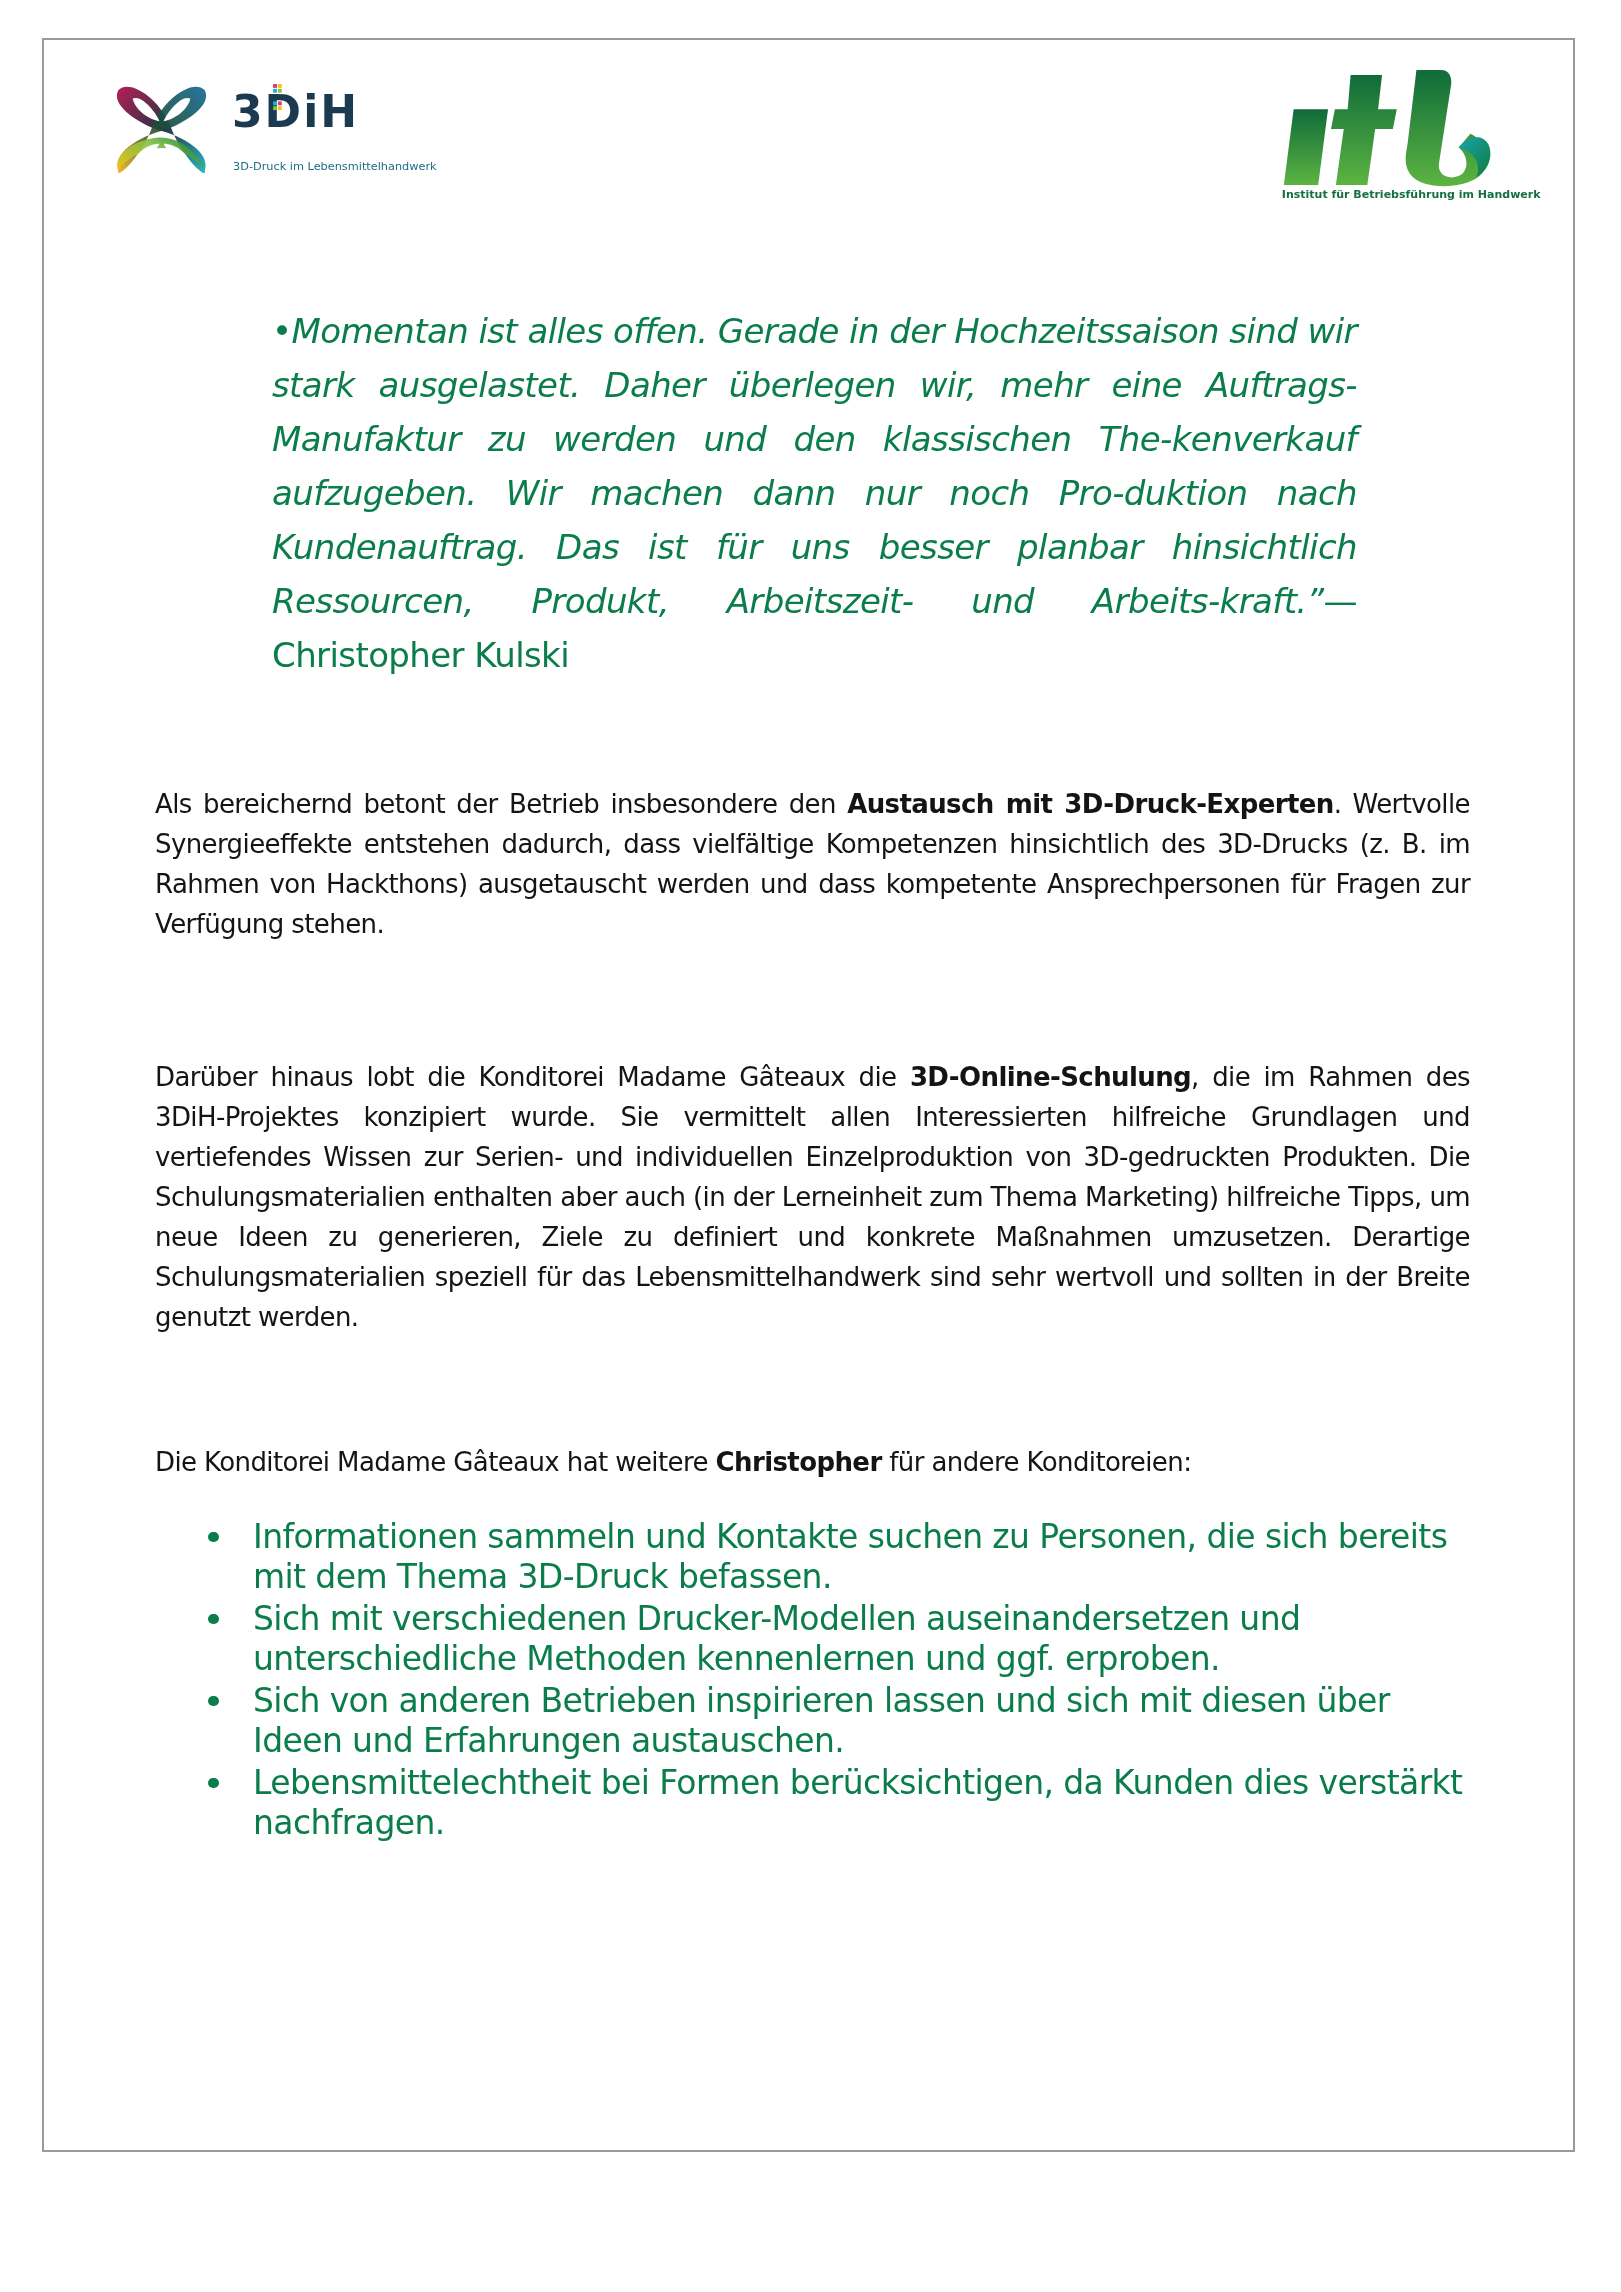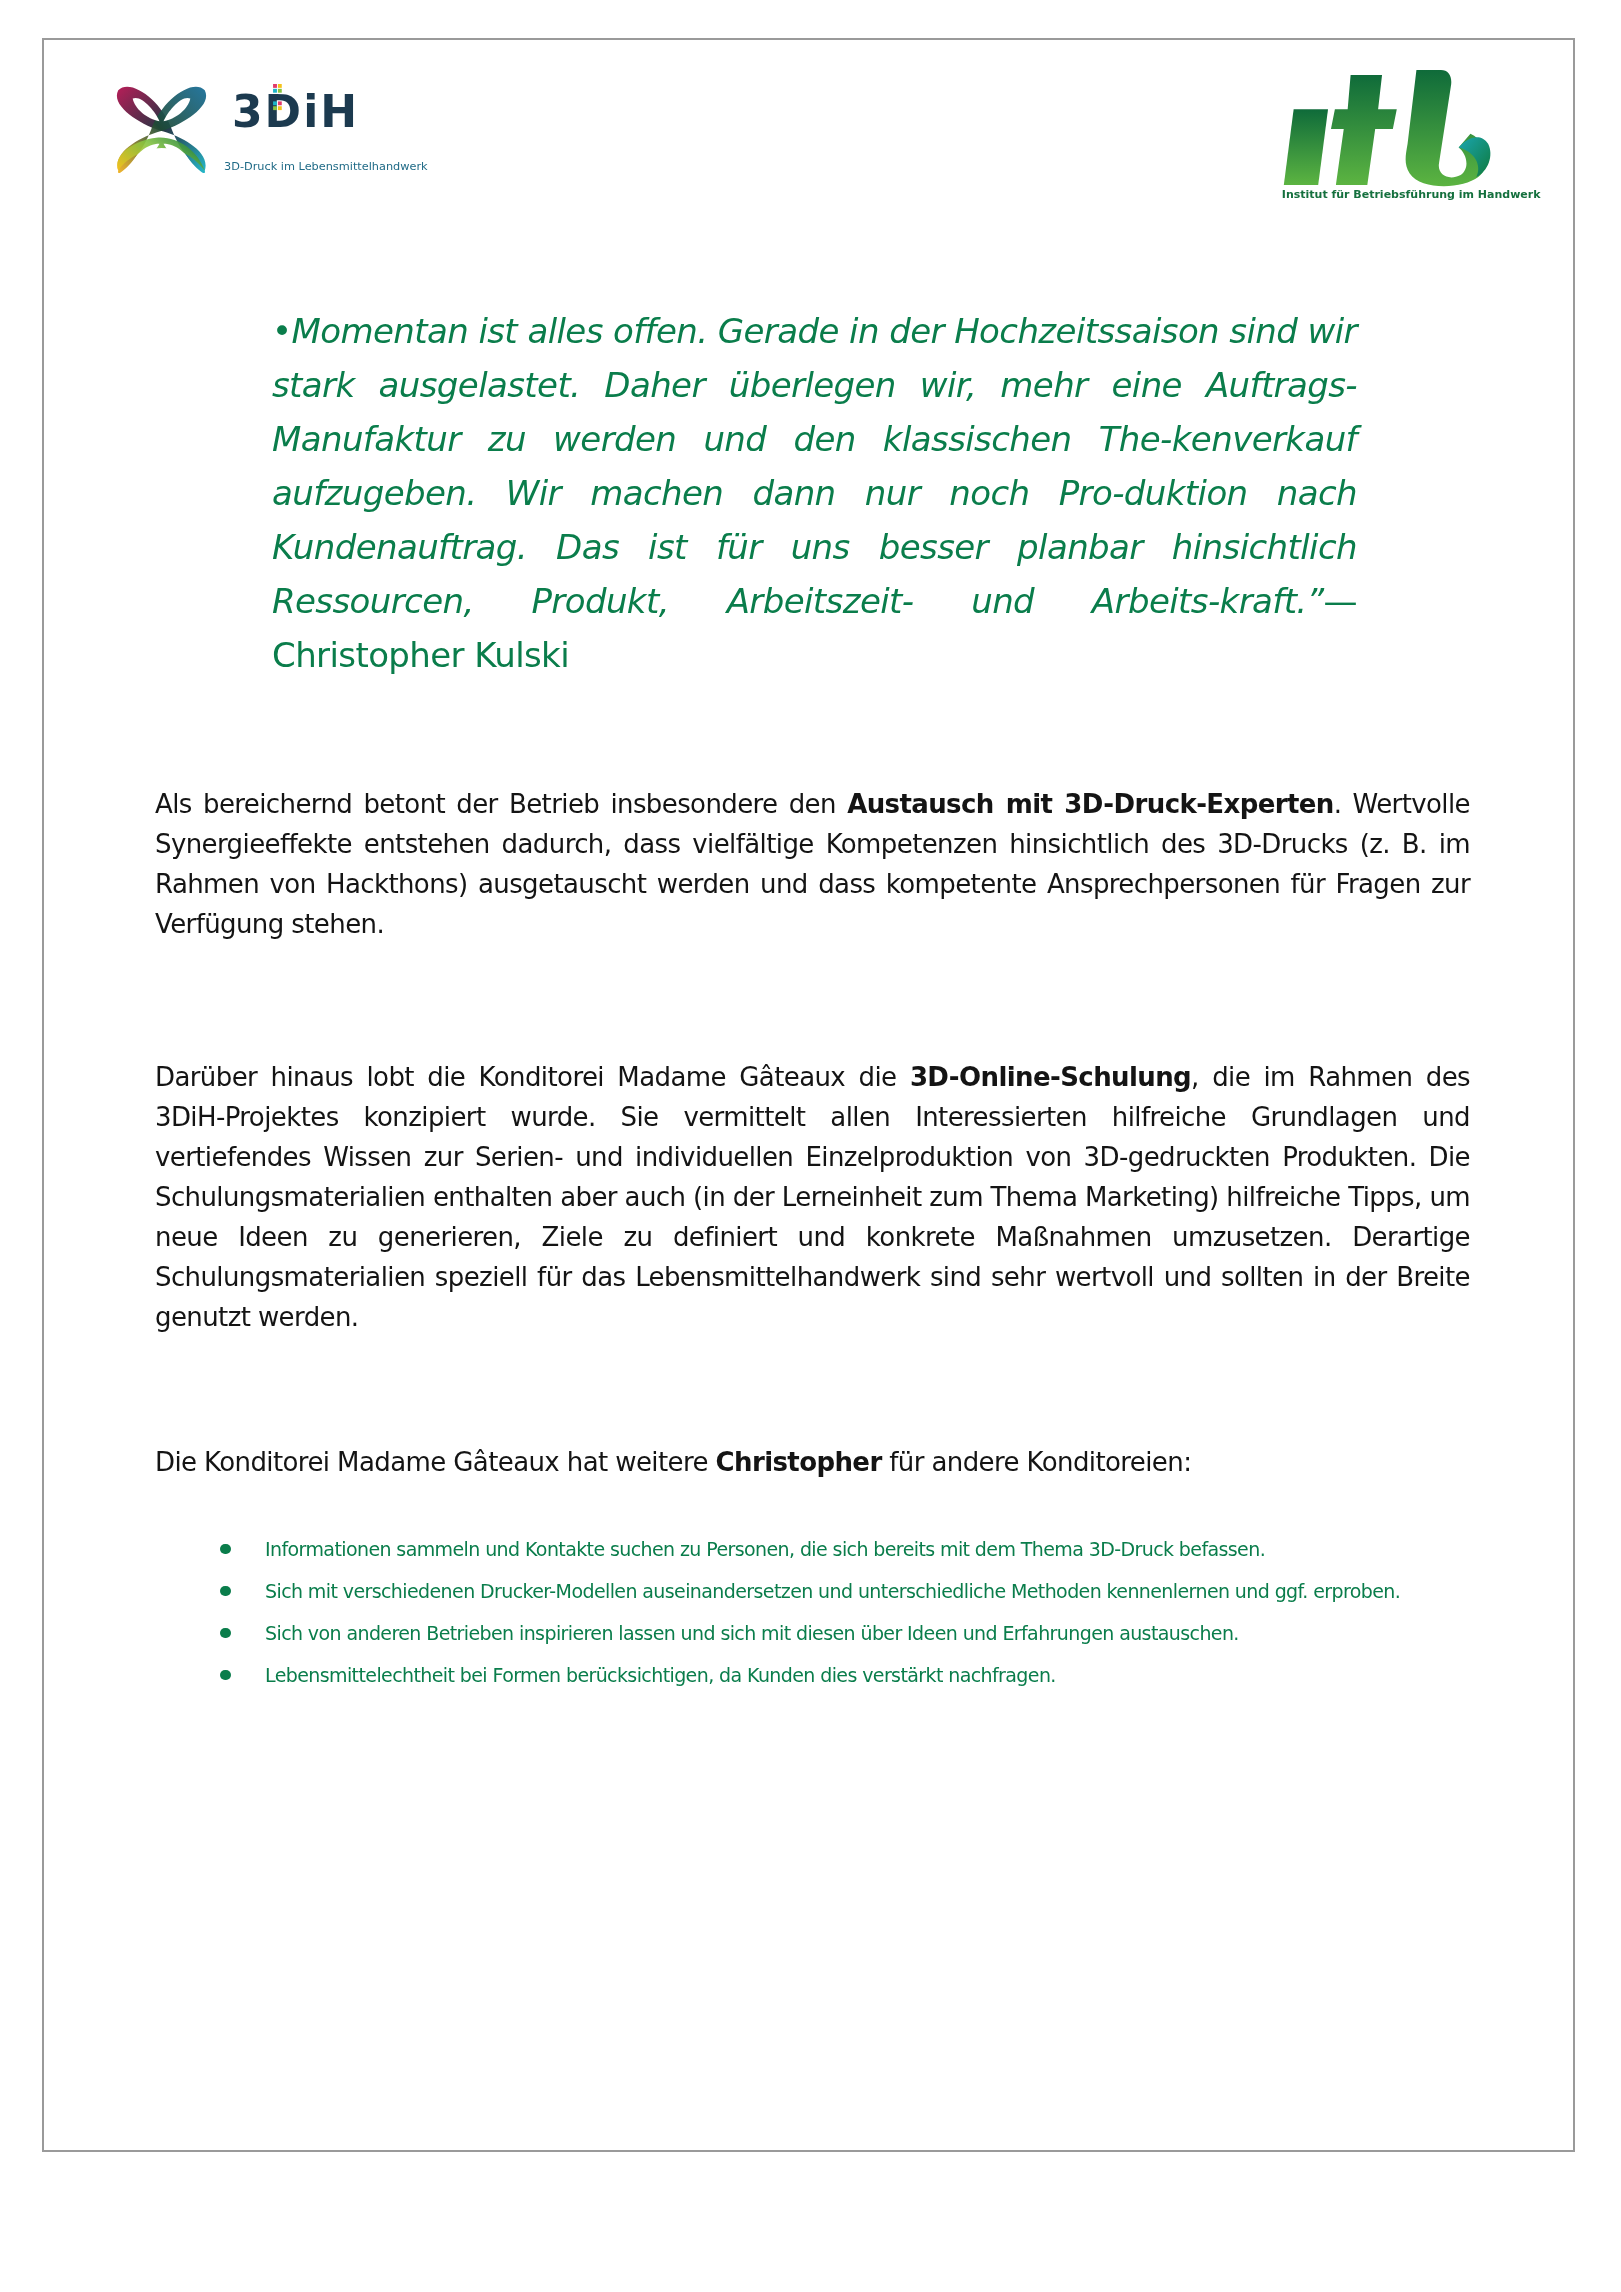--- a/index.html
+++ b/index.html
@@ -7,43 +7,43 @@
          font-family: "Liberation Sans", "DejaVu Sans", sans-serif; color: #111; }
   .frame { position: absolute; left: 42px; top: 38px; width: 1533px; height: 2114px;
            border: 2.9px solid #9a9a9a; box-sizing: border-box; }
 
   
   .logo-3dih { position: absolute; left: 110px; top: 80px; width: 363px; height: 108px; }
   .logo-3dih .mark { position: absolute; left: 0; top: 0; width: 103px; height: 103px; }
   .logo-3dih .word { position: absolute; left: 122px; top: 9.8px; font-family: "DejaVu Sans", sans-serif;
                      font-weight: bold; font-size: 44px; letter-spacing: 2px; color: #1c3a4f; line-height: 1; }
   .logo-3dih .pix { position: absolute; left: 163px; top: 3.9px; }
-  .logo-3dih .sub { position: absolute; left: 114px; top: 80px; font-size: 11.3px; color: #1f6a86;
+  .logo-3dih .sub { position: absolute; left: 123px; top: 80px; font-size: 11.3px; color: #1f6a86;
                     font-family: "DejaVu Sans", sans-serif; white-space: nowrap; }
 
   .logo-itb { position: absolute; left: 1274px; top: 65px; width: 221px; height: 147px; }
   .logo-itb .sub { position: absolute; left: 7.8px; top: 123px; font-size: 11px; color: #15703e;
                    font-family: "DejaVu Sans", sans-serif; white-space: nowrap; font-weight: bold; }
 
   
   .quote { position: absolute; left: 272px; top: 304px; width: 1085px;
            font-family: "DejaVu Sans", sans-serif; font-style: italic; font-size: 34px;
            line-height: 54px; color: #0a7d4b; text-align: justify; letter-spacing: -0.6px; }
   .quote .author { font-style: normal; }
 
   
   .para { position: absolute; left: 155px; width: 1315px; font-family: "DejaVu Sans", sans-serif;
           font-size: 26px; line-height: 40px; text-align: justify; color: #141414; letter-spacing: -0.6px; }
   .para b { font-weight: bold; }
   #p1 { top: 784px; }
   #p2 { top: 1057px; }
   #p3 { top: 1442px; }
 
-  .bullets { position: absolute; left: 155px; top: 1517px; width: 1315px; margin: 12px; padding: 0;
-             list-style: none; font-family: "DejaVu Sans", sans-serif; font-size: 19px; line-height: 40px;
+  .bullets { position: absolute; left: 155px; top: 1517px; width: 1315px; margin: 0; padding: 0;
+             list-style: none; font-family: "DejaVu Sans", sans-serif; font-size: 33px; line-height: 40px;
              color: #0a7d4b; letter-spacing: -0.6px; }
   .bullets li { position: relative; padding-left: 98px; margin: 0 0 2px 0; }
   .bullets li .dot { position: absolute; left: 53px; top: 14.7px; width: 10.8px; height: 10.8px;
                      border-radius: 50%; background: #0a7d4b; }
 </style>
 </head>
 <body>
 
 <div class="frame"></div>
 

